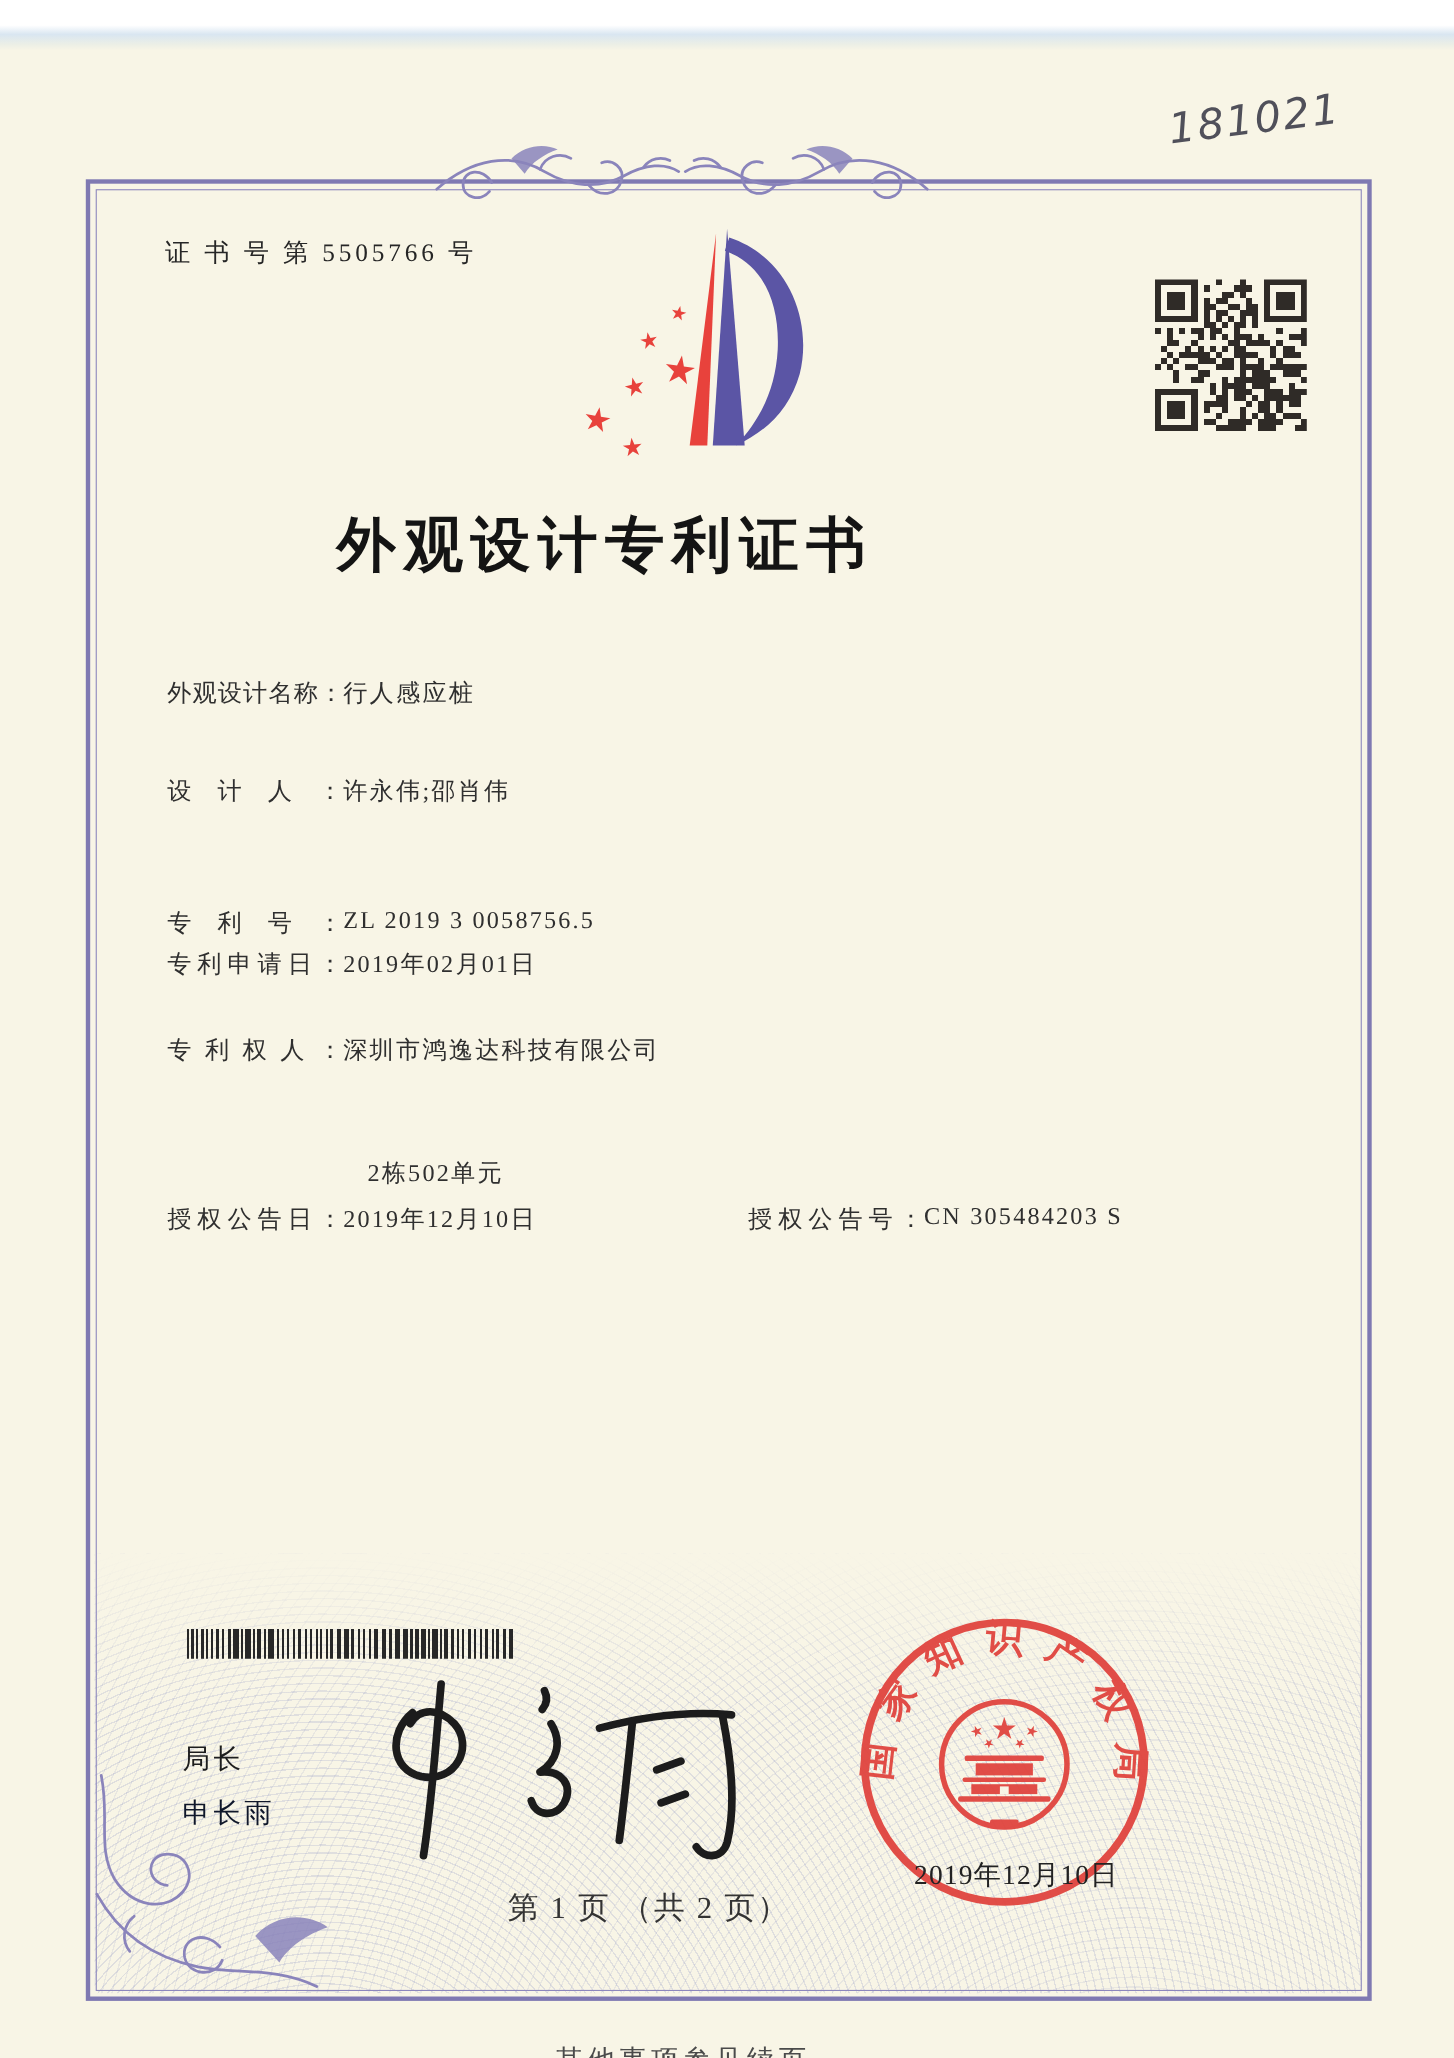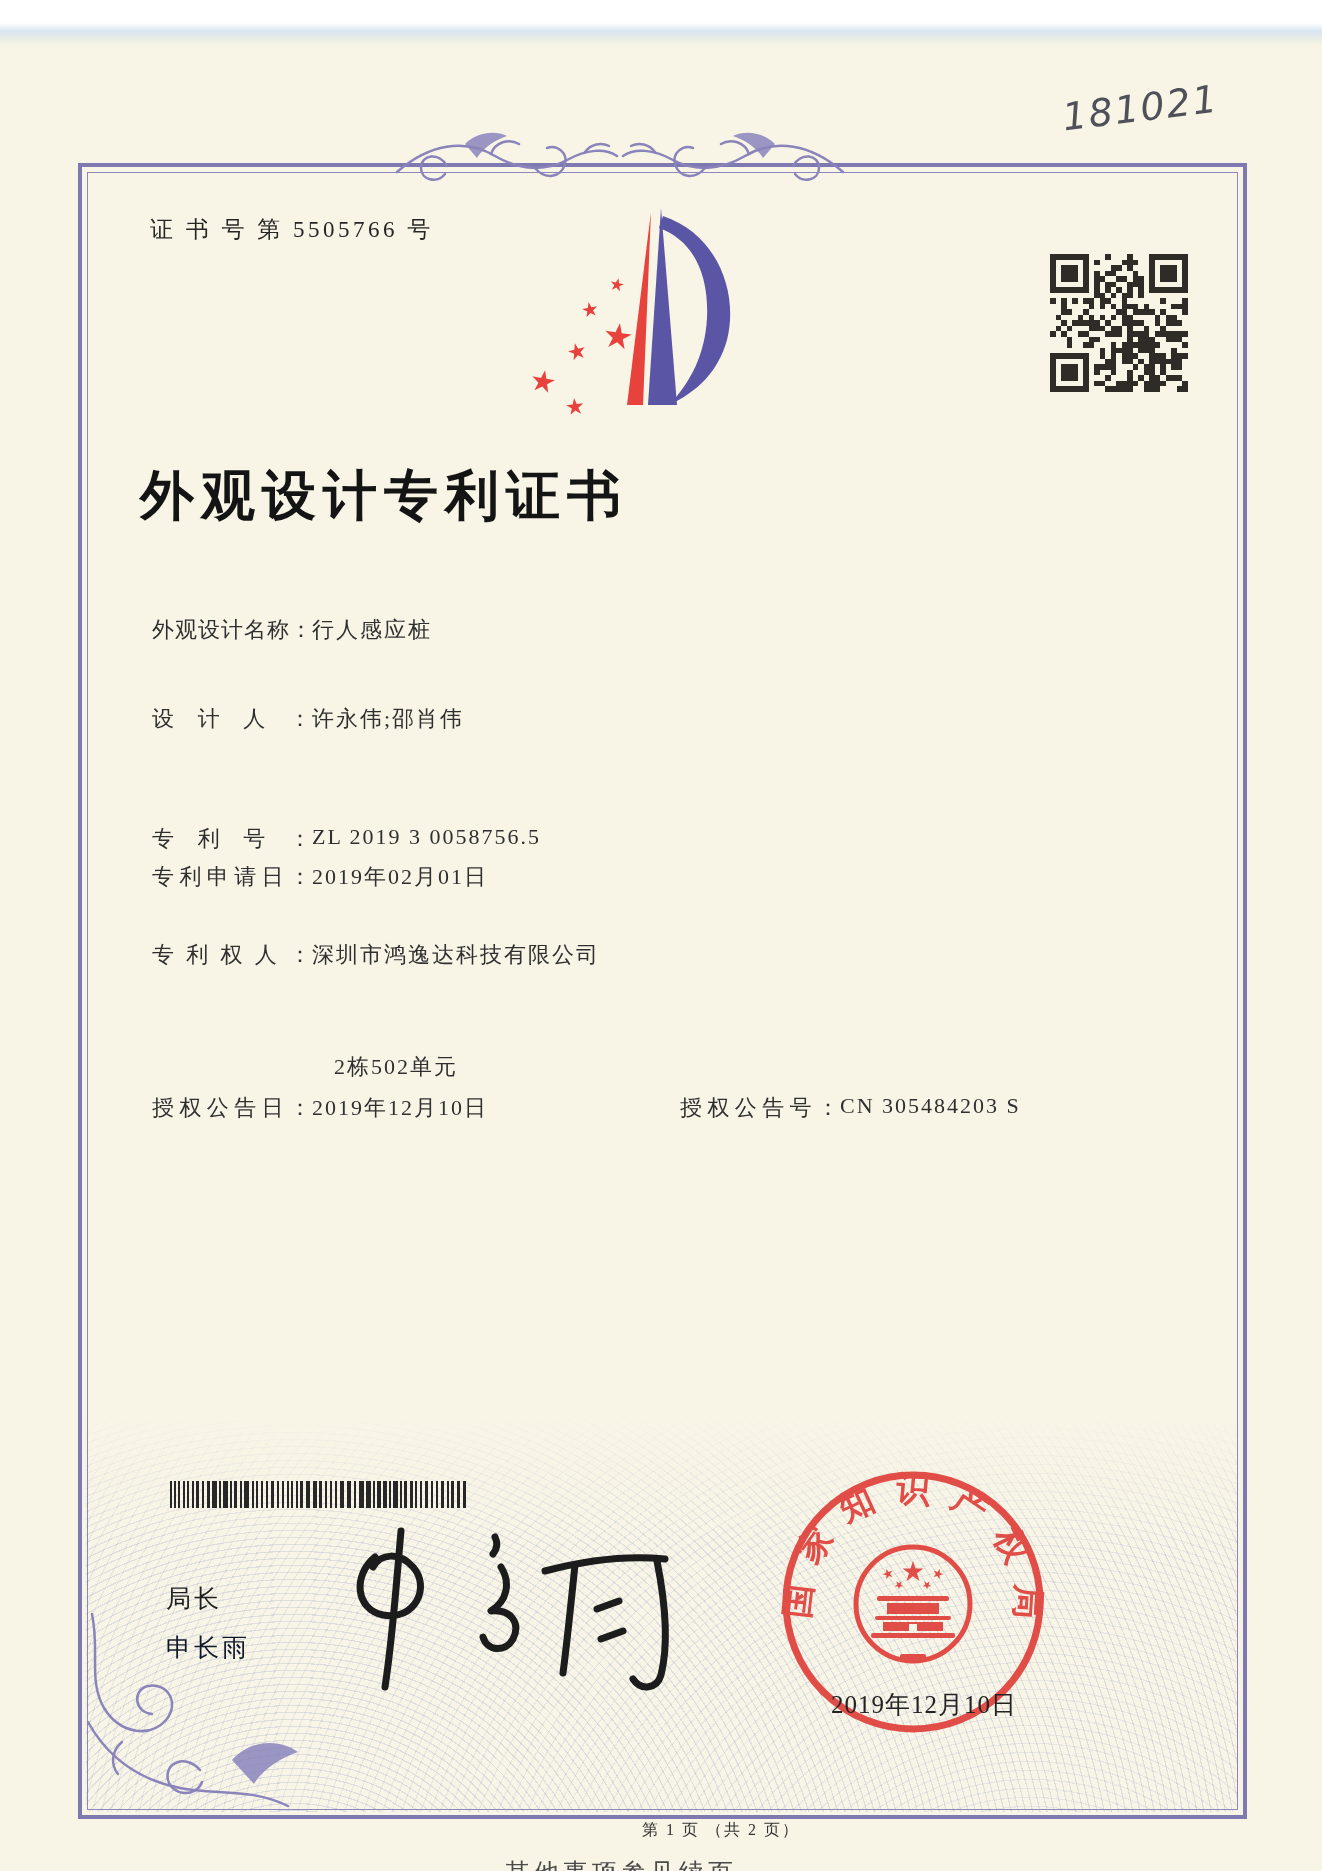--- a/index.html
+++ b/index.html
@@ -20,43 +20,43 @@
   .guilloche{position:absolute;left:86px;top:1412px;width:1152px;height:400px;
     background:
       linear-gradient(var(--paper-cream), rgba(248,245,230,0) 34%),
       repeating-radial-gradient(circle at 18% 140%, rgba(124,133,191,.20) 0 1.2px, transparent 1.2px 7px),
       repeating-radial-gradient(circle at 82% 155%, rgba(124,133,191,.13) 0 1.2px, transparent 1.2px 9px);}
   .cert-no{position:absolute;left:150px;top:214px;font-size:23px;letter-spacing:3.5px;color:#262626}
   .hand-note{position:absolute;left:1062px;top:86px;font-size:38px;color:#50505a;
     font-family:"DejaVu Sans",sans-serif;font-style:italic;transform:rotate(-7deg);letter-spacing:2px}
   .logo{position:absolute;left:455px;top:200px}
   .qr{position:absolute;left:1050px;top:254px;width:138px;height:138px}
-  .title{position:absolute;left:140px;top:460px;width:820px;
+  .title{position:absolute;left:140px;top:460px;width:820px;text-align:center;
     font-size:54px;font-weight:700;letter-spacing:7px;color:#141414;white-space:nowrap}
   .frow{position:absolute;left:152px;font-size:22px;white-space:nowrap;color:var(--ink)}
   .flabel{display:inline-block;width:160px;text-align:justify;text-align-last:justify;
     vertical-align:top;letter-spacing:1px}
   .fvalue{letter-spacing:2px}
   .addr2{position:absolute;left:334px;top:1052px;font-size:22px;letter-spacing:2px}
   .frow.grant-no{left:680px}
   .paras{position:absolute;left:152px;top:1150px;width:1002px}
   .paras p{font-size:22px;line-height:43px;letter-spacing:2.6px;text-align:justify;
     text-indent:50px;color:#323232;word-break:break-all}
   .barcode{position:absolute;left:170px;top:1481px;width:303px;height:27px}
   .director-label{position:absolute;left:166px;top:1582px;font-size:25px;letter-spacing:3px;color:#1d1d1d}
   .director-name{position:absolute;left:166px;top:1631px;font-size:25px;letter-spacing:3px;color:#0f172a}
   .signature{position:absolute;left:335px;top:1523px}
   .signature path{stroke:#1c1c1c;stroke-width:7;fill:none;stroke-linecap:round;stroke-linejoin:round}
   .seal{position:absolute;left:773px;top:1462px;width:280px;height:280px;opacity:.93}
   .seal-stroke{stroke:var(--seal-red);fill:none}
   .seal-fill{fill:var(--seal-red)}
   .seal-date{position:absolute;left:808px;top:1688px;width:232px;text-align:center;
     font-size:25px;letter-spacing:1px;color:#222}
-  .footer{position:absolute;left:380px;top:1820px;width:420px;text-align:right;
-    font-size:16px;letter-spacing:2px;color:#333}
+  .footer{position:absolute;left:380px;top:1716px;width:420px;text-align:center;
+    font-size:28px;letter-spacing:2px;color:#333}
   .bottom-cutoff{position:absolute;left:505px;top:1856px;font-size:25px;letter-spacing:4px;color:#4a4a4a}
   .ornament path{stroke:#8a84bb;stroke-width:2.5;fill:none;stroke-linecap:round}
   .ornament .leaf{fill:#8a84bb;stroke:none;opacity:.85}
   .ornament-top{position:absolute;left:395px;top:122px}
   .ornament-bl{position:absolute;left:82px;top:1612px}
   .logo-red{fill:var(--logo-red)} .logo-purple{fill:var(--logo-purple)}
 </style>
 </head>
 <body>
 

